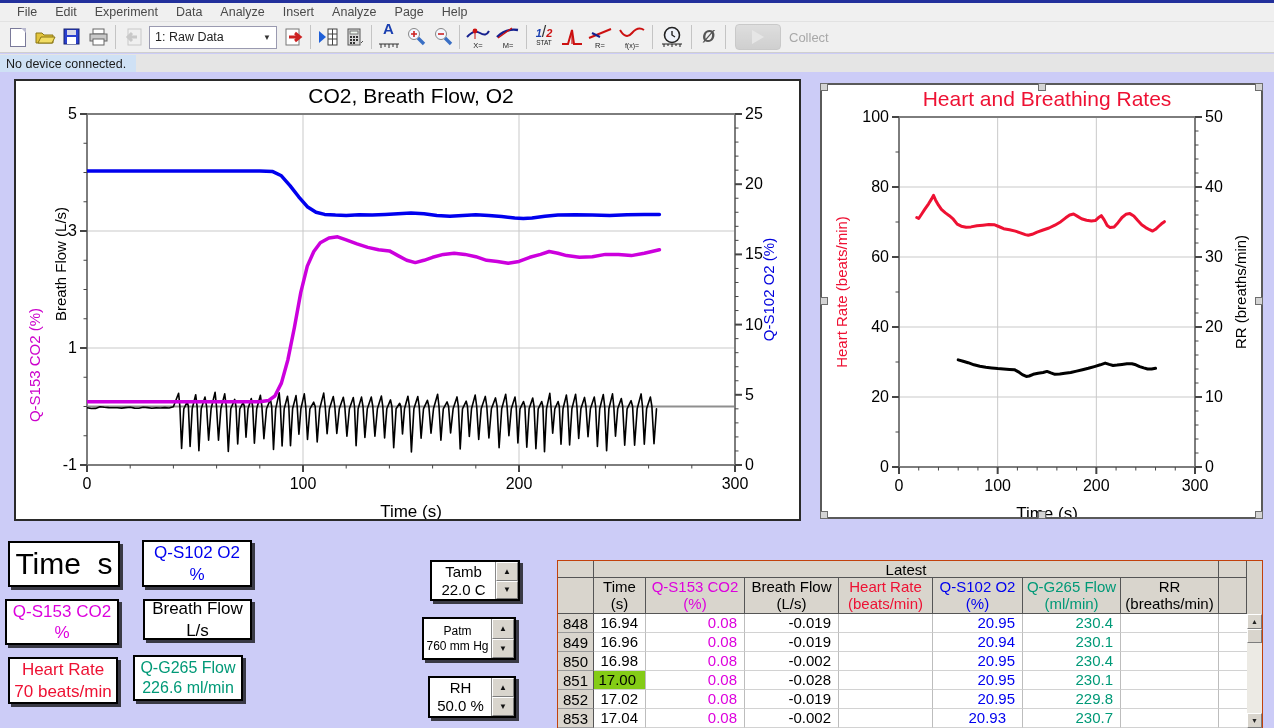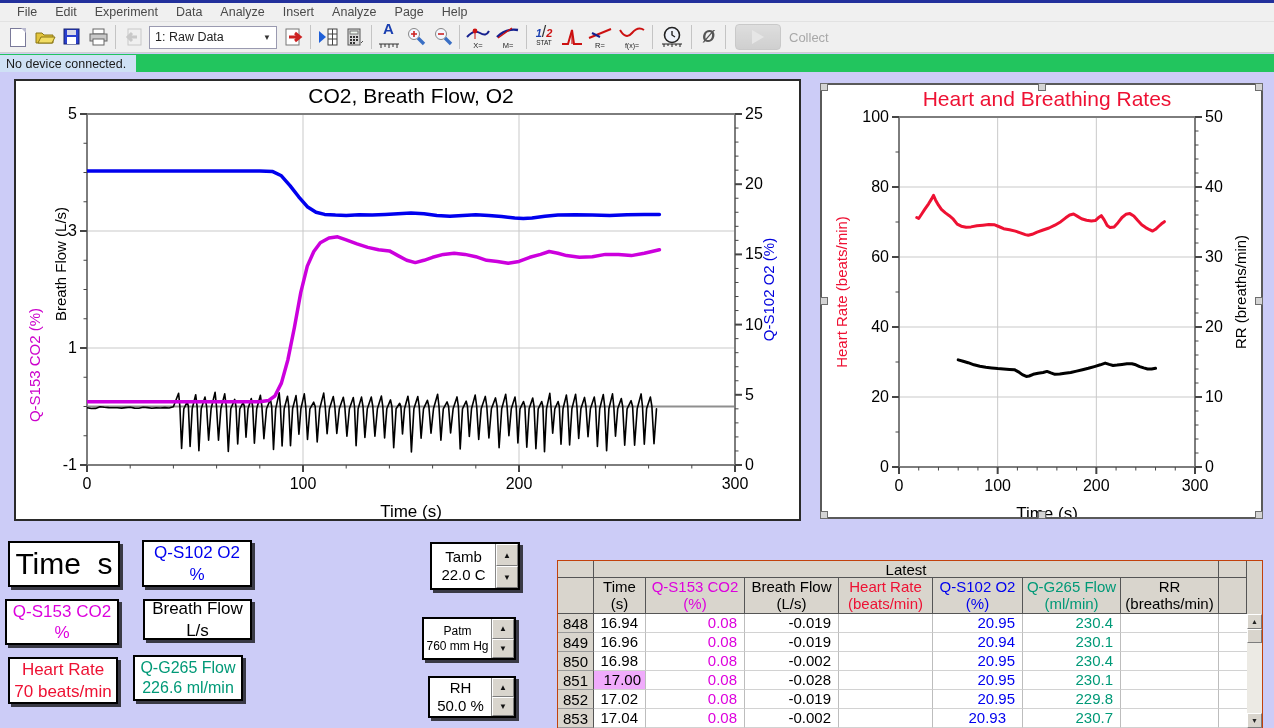--- a/index.html
+++ b/index.html
@@ -17,21 +17,21 @@
   .pgicon .fold{position:absolute;right:-1px;top:-1px;width:0;height:0;border-left:5px solid transparent;border-top:5px solid #b9b9cf;}
   .disabled{opacity:.45;filter:grayscale(1);}
   .dropdown{width:116px;height:21px;background:#fff;border:1px solid #9a9ab0;display:flex;align-items:center;
             justify-content:space-between;padding:0 5px;margin:4px 3px;font-size:12.5px;color:#222;}
   .dropdown .arr{font-size:8px;color:#333;}
   .collectwrap{display:flex;align-items:center;margin-left:6px;}
   .collectbtn{width:44px;height:24px;border-radius:4px;background:linear-gradient(#c9c9c9,#a9a9a9);
               border:1px solid #9a9a9a;display:flex;align-items:center;justify-content:center;}
   .collectbtn .tri{width:0;height:0;border-left:12px solid #dcdcdc;border-top:7px solid transparent;border-bottom:7px solid transparent;}
   .collectlbl{color:#a8a8a8;font-size:13px;margin-left:8px;}
-  .statusbar{position:absolute;left:0;top:54px;width:1274px;height:26px;background:#22c55e;}
+  .statusbar{position:absolute;left:0;top:54px;width:1274px;height:26px;background:#e5e5e5;}
   .statuschip{display:inline-block;background:#cfe1f5;font-size:12.5px;color:#1a1a1a;padding:2px 10px 2px 6px;height:14px;}
   .workspace{position:absolute;left:0;top:72px;width:1274px;height:656px;background:#ccccf7;}
   .chart-panel{position:absolute;background:#fff;border:2px solid #2a2a2a;box-sizing:border-box;}
   .chart-panel.selected{border:2px solid #5a5a5a;}
   .handle{position:absolute;width:8px;height:8px;background:#d4d4d4;border:1px solid #6e6e6e;box-sizing:border-box;z-index:5;}
   .meter{position:absolute;background:#fff;border:2px solid #000;box-shadow:3px 3px 0 rgba(10,10,10,.75);
          display:flex;flex-direction:column;align-items:center;justify-content:center;text-align:center;box-sizing:border-box;}
   .meter .l1,.meter .l2{line-height:1.25;}
   .note{position:absolute;background:#41c941;display:flex;flex-direction:column;align-items:center;justify-content:center;
         text-align:center;font-size:11px;font-weight:bold;font-style:italic;color:#c81616;line-height:1.3;}
@@ -450,21 +450,21 @@
   <div class="meter" style="left:8px;top:585px;width:110px;height:47px;font-size:17px;color:#ee1133;">
     <div class="l1">Heart Rate</div>
     <div class="l2">70 beats/min</div>
   </div>
 
   <div class="meter" style="left:133px;top:583px;width:110px;height:46px;font-size:16px;color:#009977;">
     <div class="l1">Q-G265 Flow</div>
     <div class="l2">226.6 ml/min</div>
   </div>
 
-  <div class="spinner" style="left:430px;top:470px;width:90px;height:48px;">
+  <div class="spinner" style="left:430px;top:488px;width:90px;height:41px;">
     <div class="spin-text" style="font-size:15px;">
       <div>Tamb</div>
       <div>22.0 C</div>
     </div>
     <div class="spin-arrows">
       <div class="sb">▲</div>
       <div class="sb">▼</div>
     </div>
   </div>
 
@@ -562,21 +562,21 @@
           <div class="tcell" style="width: 99px; height: 19px; background: rgb(255, 255, 255); border-right: 1px solid rgb(189, 189, 189); border-bottom: 1px solid rgb(210, 210, 210); text-align: right; padding-right: 7px; font-size: 15px; line-height: 18px; color: rgb(221, 0, 221);">0.08</div>
           <div class="tcell" style="width: 94px; height: 19px; background: rgb(255, 255, 255); border-right: 1px solid rgb(189, 189, 189); border-bottom: 1px solid rgb(210, 210, 210); text-align: right; padding-right: 7px; font-size: 15px; line-height: 18px; color: rgb(0, 0, 0);">-0.002</div>
           <div class="tcell" style="width: 94px; height: 19px; background: rgb(255, 255, 255); border-right: 1px solid rgb(189, 189, 189); border-bottom: 1px solid rgb(210, 210, 210); text-align: right; padding-right: 7px; font-size: 15px; line-height: 18px; color: rgb(238, 17, 51);"></div>
           <div class="tcell" style="width: 90px; height: 19px; background: rgb(255, 255, 255); border-right: 1px solid rgb(189, 189, 189); border-bottom: 1px solid rgb(210, 210, 210); text-align: right; padding-right: 7px; font-size: 15px; line-height: 18px; color: rgb(0, 0, 238);">20.95</div>
           <div class="tcell" style="width: 98px; height: 19px; background: rgb(255, 255, 255); border-right: 1px solid rgb(189, 189, 189); border-bottom: 1px solid rgb(210, 210, 210); text-align: right; padding-right: 7px; font-size: 15px; line-height: 18px; color: rgb(0, 153, 119);">230.4</div>
           <div class="tcell" style="width: 98px; height: 19px; background: rgb(255, 255, 255); border-right: 1px solid rgb(189, 189, 189); border-bottom: 1px solid rgb(210, 210, 210); text-align: right; padding-right: 7px; font-size: 15px; line-height: 18px; color: rgb(0, 0, 0);"></div>
           <div class="tcell" style="width: 28px; height: 19px; background: rgb(255, 255, 255); border-bottom: 1px solid rgb(210, 210, 210);"></div>
         </div>
         <div class="trow">
           <div class="tcell" style="width: 36px; height: 19px; background: rgb(217, 213, 205); border-right: 1px solid rgb(85, 85, 85); border-bottom: 1px solid rgb(154, 154, 154); text-align: center; font-size: 15px; line-height: 19px;">851</div>
-          <div class="tcell" style="width: 52px; height: 19px; background: #f0abfc; border-right: 1px solid rgb(189, 189, 189); border-bottom: 1px solid rgb(210, 210, 210); text-align: right; padding-right: 4px; font-size: 15px; line-height: 18px; color: rgb(0, 0, 0);">17.00</div>
+          <div class="tcell" style="width: 52px; height: 19px; background: #84cc16; border-right: 1px solid rgb(189, 189, 189); border-bottom: 1px solid rgb(210, 210, 210); text-align: right; padding-right: 9px; font-size: 15px; line-height: 18px; color: rgb(0, 0, 0);">17.00</div>
           <div class="tcell" style="width: 99px; height: 19px; background: rgb(255, 255, 255); border-right: 1px solid rgb(189, 189, 189); border-bottom: 1px solid rgb(210, 210, 210); text-align: right; padding-right: 7px; font-size: 15px; line-height: 18px; color: rgb(221, 0, 221);">0.08</div>
           <div class="tcell" style="width: 94px; height: 19px; background: rgb(255, 255, 255); border-right: 1px solid rgb(189, 189, 189); border-bottom: 1px solid rgb(210, 210, 210); text-align: right; padding-right: 7px; font-size: 15px; line-height: 18px; color: rgb(0, 0, 0);">-0.028</div>
           <div class="tcell" style="width: 94px; height: 19px; background: rgb(255, 255, 255); border-right: 1px solid rgb(189, 189, 189); border-bottom: 1px solid rgb(210, 210, 210); text-align: right; padding-right: 7px; font-size: 15px; line-height: 18px; color: rgb(238, 17, 51);"></div>
           <div class="tcell" style="width: 90px; height: 19px; background: rgb(255, 255, 255); border-right: 1px solid rgb(189, 189, 189); border-bottom: 1px solid rgb(210, 210, 210); text-align: right; padding-right: 7px; font-size: 15px; line-height: 18px; color: rgb(0, 0, 238);">20.95</div>
           <div class="tcell" style="width: 98px; height: 19px; background: rgb(255, 255, 255); border-right: 1px solid rgb(189, 189, 189); border-bottom: 1px solid rgb(210, 210, 210); text-align: right; padding-right: 7px; font-size: 15px; line-height: 18px; color: rgb(0, 153, 119);">230.1</div>
           <div class="tcell" style="width: 98px; height: 19px; background: rgb(255, 255, 255); border-right: 1px solid rgb(189, 189, 189); border-bottom: 1px solid rgb(210, 210, 210); text-align: right; padding-right: 7px; font-size: 15px; line-height: 18px; color: rgb(0, 0, 0);"></div>
           <div class="tcell" style="width: 28px; height: 19px; background: rgb(255, 255, 255); border-bottom: 1px solid rgb(210, 210, 210);"></div>
         </div>
         <div class="trow">
           <div class="tcell" style="width: 36px; height: 19px; background: rgb(217, 213, 205); border-right: 1px solid rgb(85, 85, 85); border-bottom: 1px solid rgb(154, 154, 154); text-align: center; font-size: 15px; line-height: 19px;">852</div>

